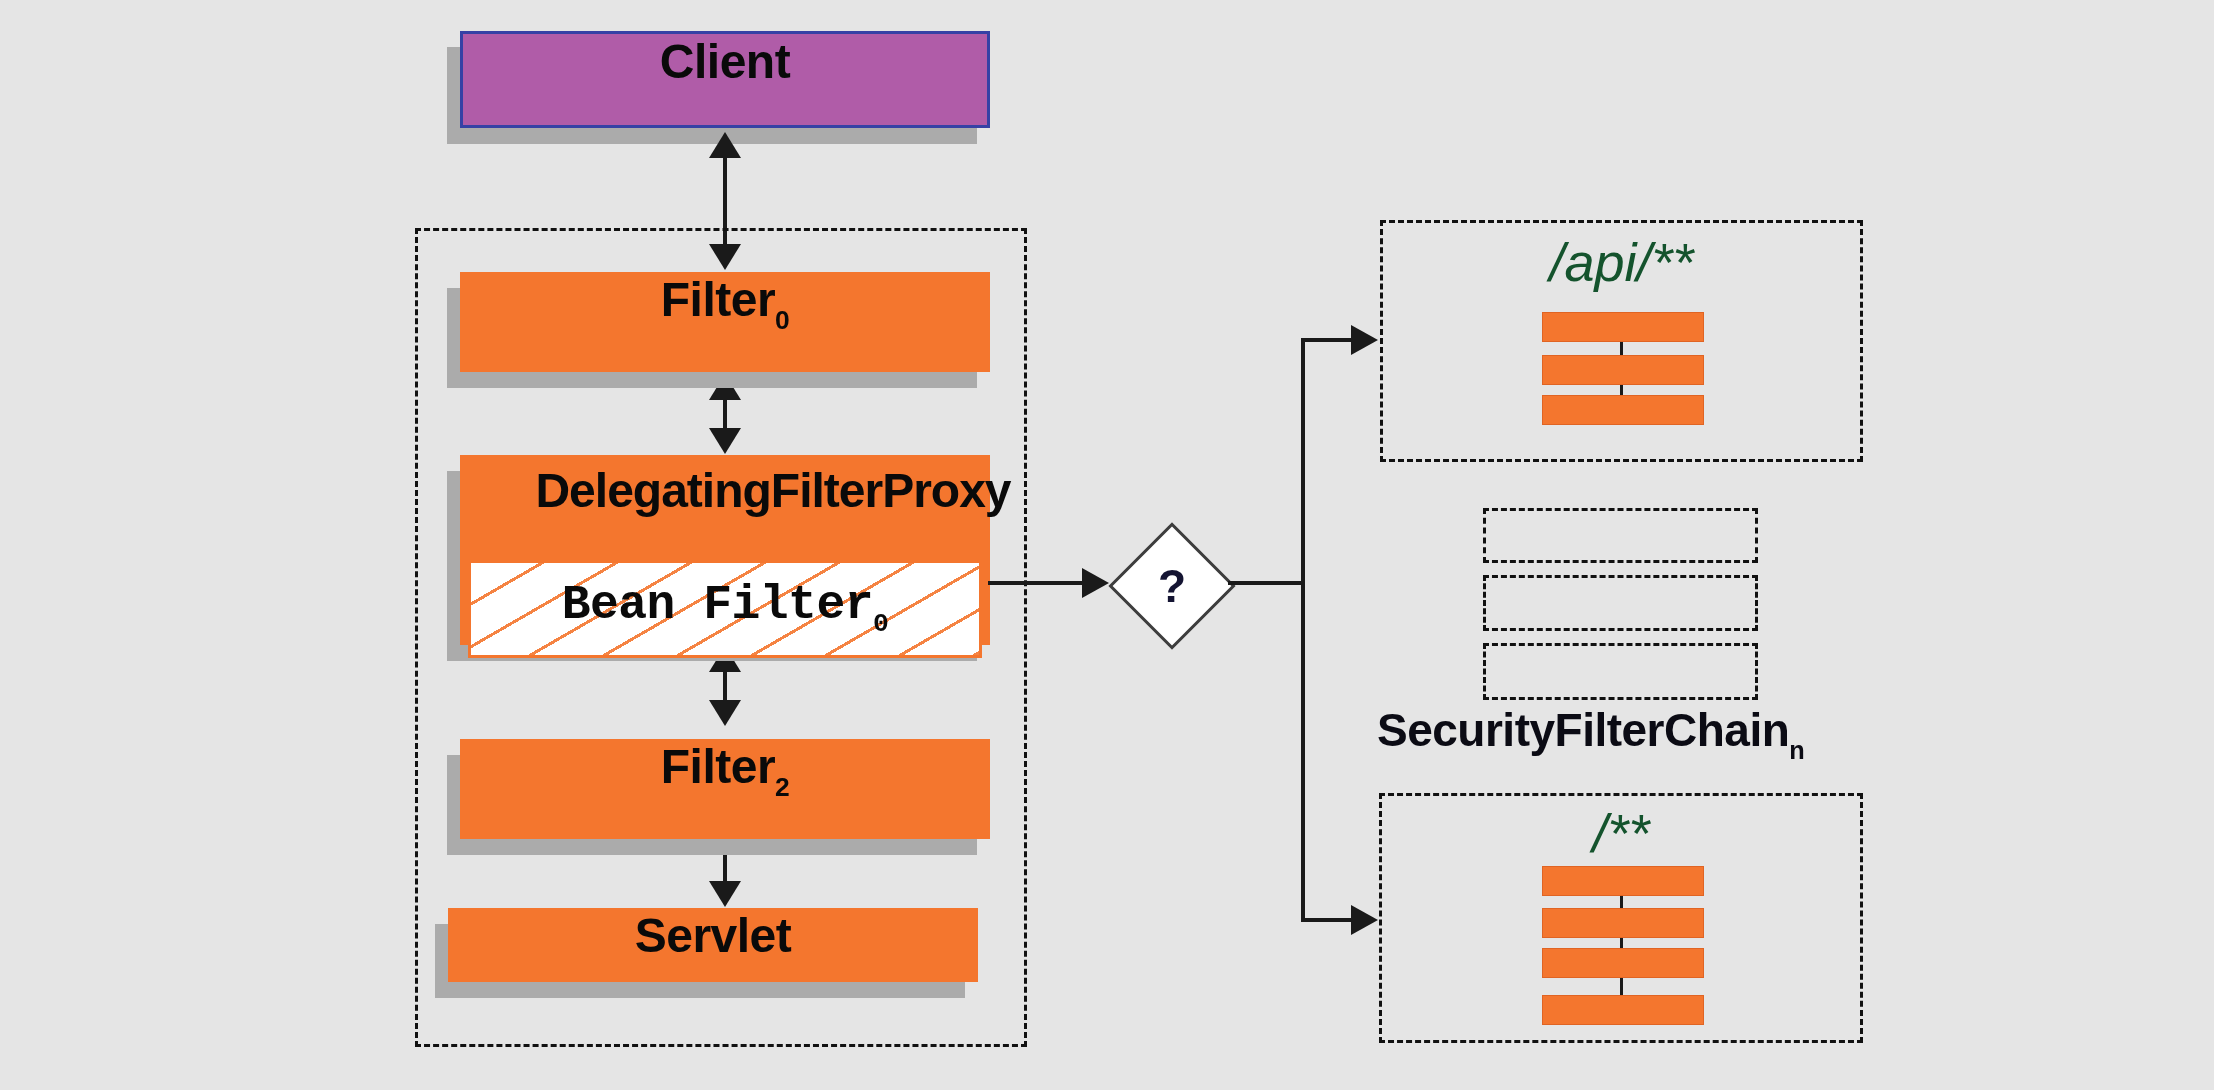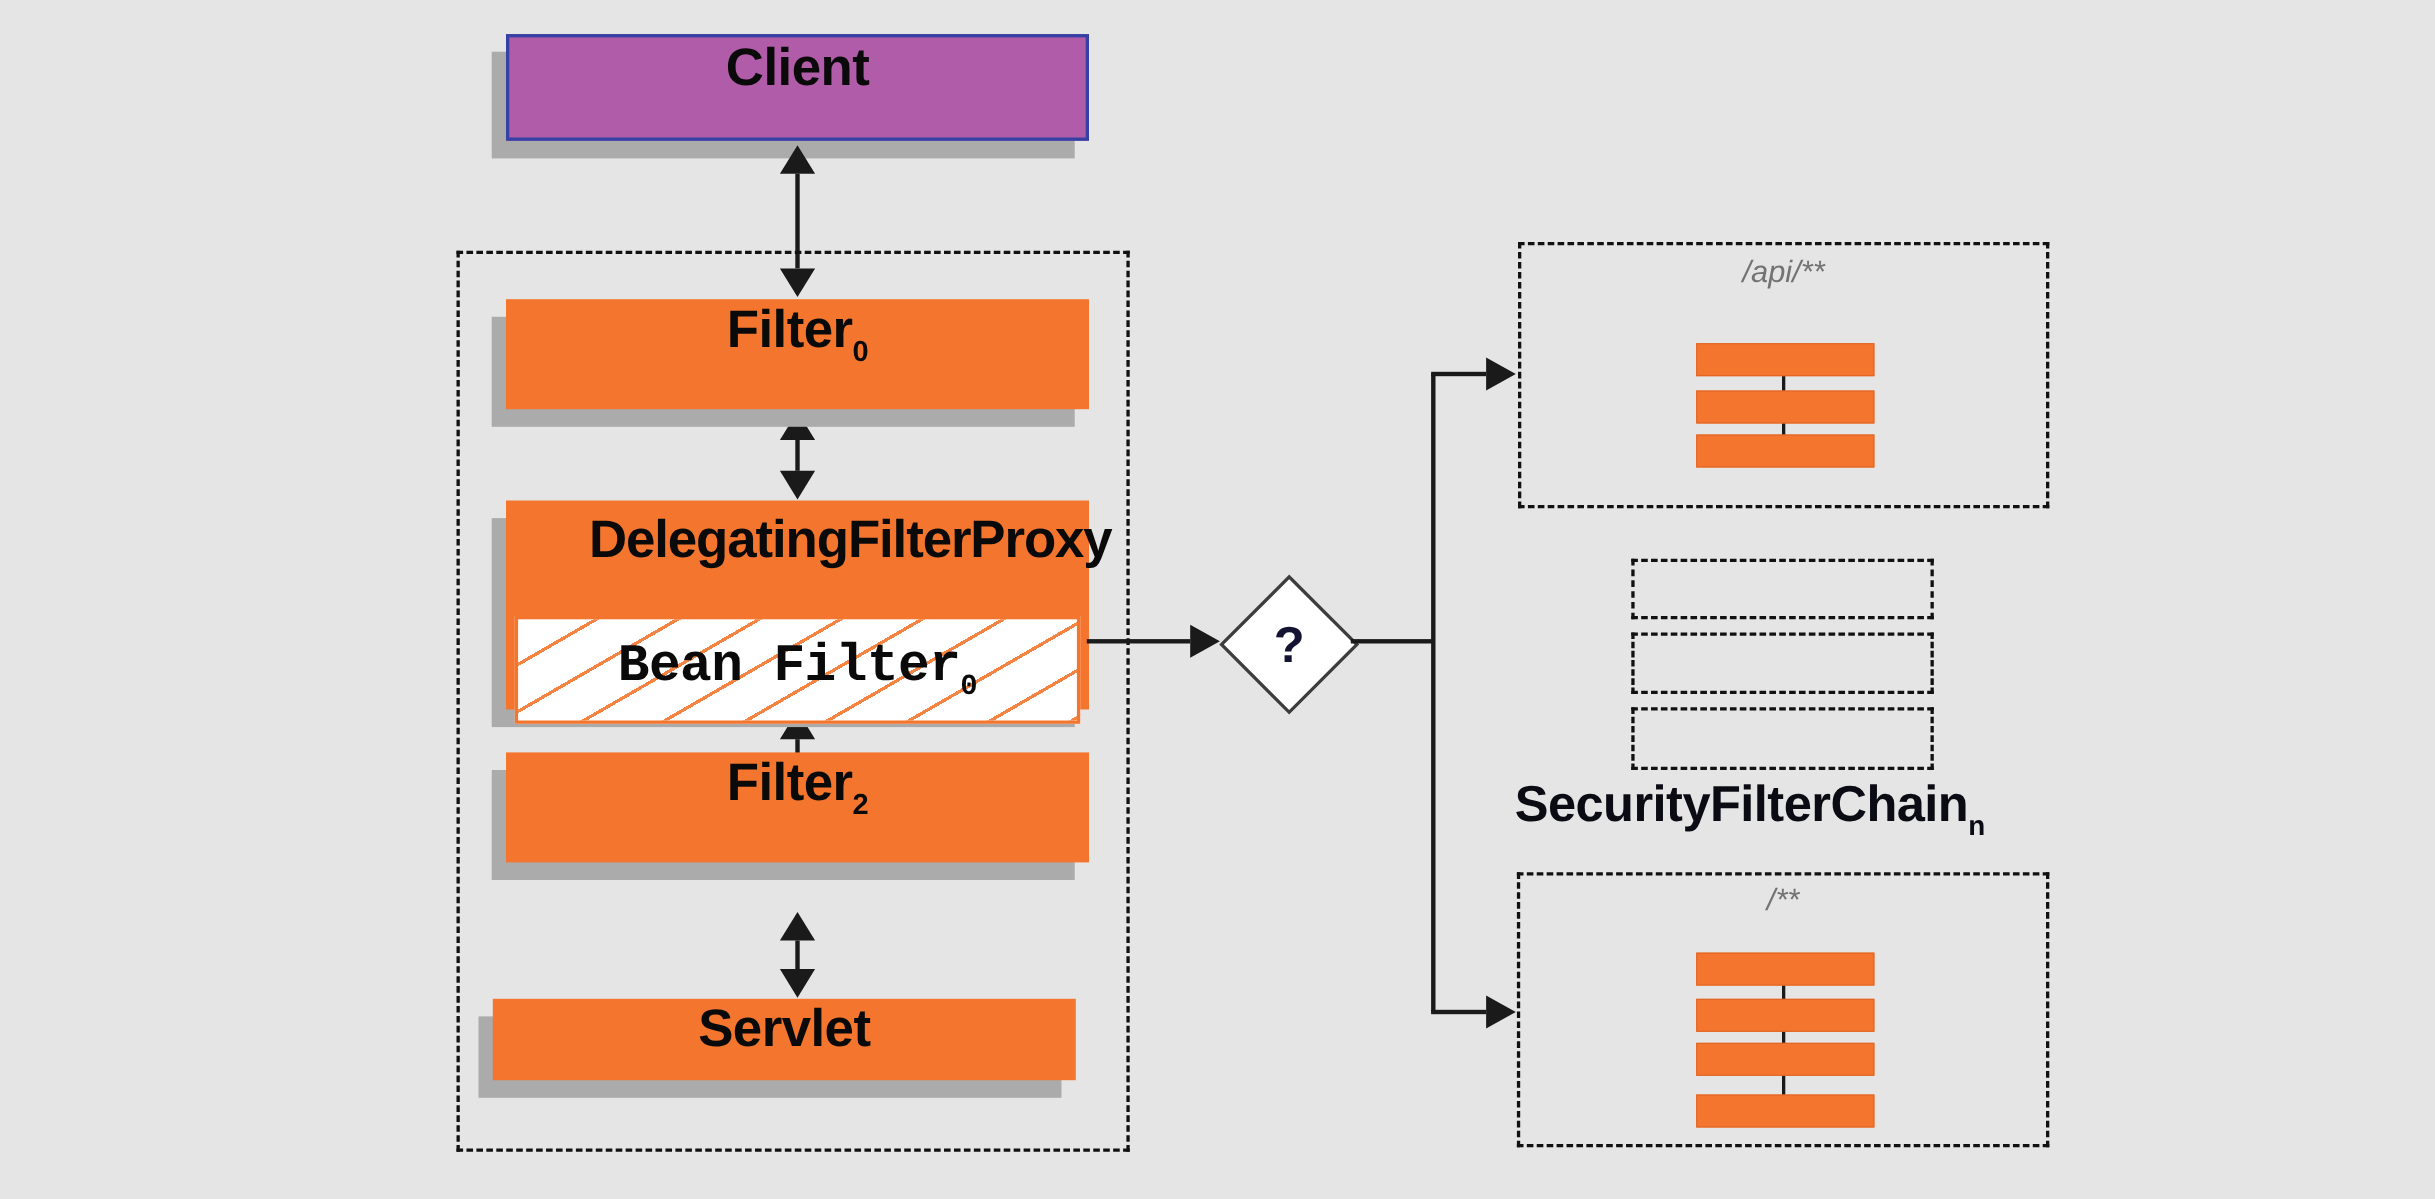--- a/index.html
+++ b/index.html
@@ -39,21 +39,21 @@
   .diamond .q{transform:rotate(-45deg);font-size:46px;font-weight:600;color:#141432;}
   
   .bean{
     position:absolute;box-sizing:border-box;border:3px solid #f4762e;
     background:
       repeating-linear-gradient(150deg,rgba(244,118,46,0) 0 34px,rgba(244,118,46,0.9) 34px 37px),
       #ffffff;
     display:flex;align-items:center;justify-content:center;
     font-weight:700;font-size:48px;letter-spacing:-0.5px;
   }
-  .pathlabel{position:absolute;width:100%;text-align:center;font-style:italic;font-size:28px;color:#737373;}
+  .pathlabel{position:absolute;width:100%;text-align:center;font-style:italic;font-size:54px;color:#14532d;}
   .bar{position:absolute;width:160px;height:28px;background:#f4762e;border:1px solid #e06423;z-index:2;}
   .connector{position:absolute;width:3px;background:#1a1a1a;z-index:1;}
   .dfp-title{position:absolute;top:8px;left:0;width:100%;text-align:center;font-weight:700;font-size:48px;letter-spacing:-1px;padding-left:48px;}
 </style>
 </head>
 <body>
 
 <div class="canvas">
 
   <div class="node client" style="left:460px;top:31px;width:530px;height:97px;">
@@ -71,21 +71,21 @@
     <span><span>Filter</span><span class="sub">0</span></span>
   </div>
 
   <div class="node" style="left:460px;top:455px;width:530px;height:190px;align-items:flex-start;">
     <div class="dfp-title">DelegatingFilterProxy</div>
   </div>
   <div class="bean" style="left:468px;top:560px;width:514px;height:98px;font-family:Liberation Mono, monospace;">
     <span><span>Bean Filter</span><span class="sub">0</span></span>
   </div>
 
-  <div class="node" style="left:460px;top:684px;width:530px;height:100px;">
+  <div class="node" style="left:460px;top:739px;width:530px;height:100px;">
     <span><span>Filter</span><span class="sub">2</span></span>
   </div>
 
   <div class="node" style="left:448px;top:908px;width:530px;height:74px;">
     <span>Servlet</span>
   </div>
 
   <div class="hline harrow" style="left:988px;top:581px;width:94px;"></div>
   <div class="diamond" style="left:1127px;top:541px;">
     <span class="q">?</span>

